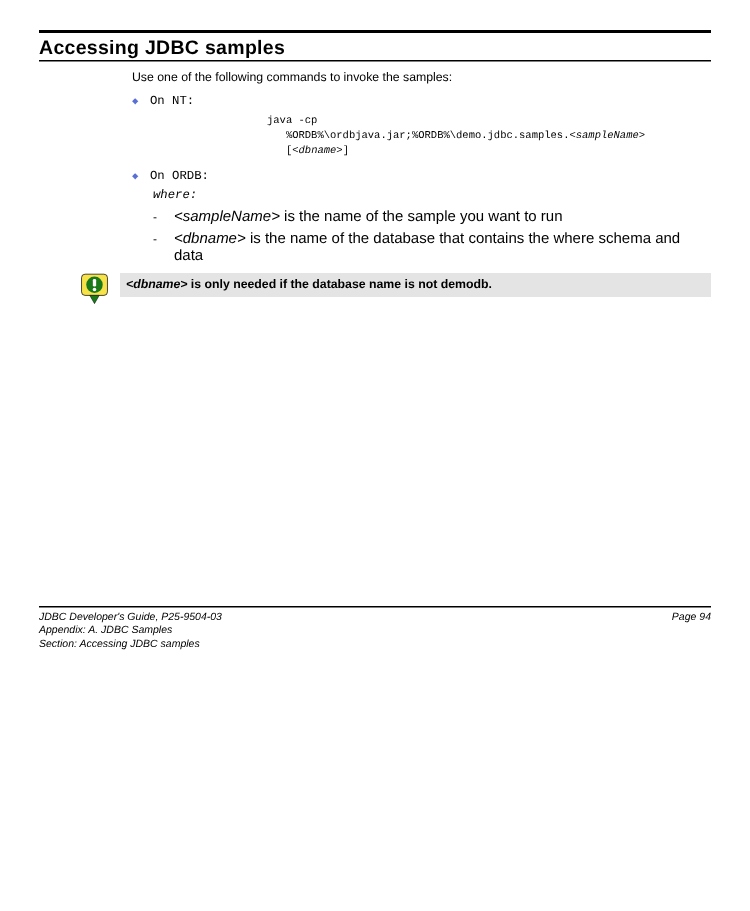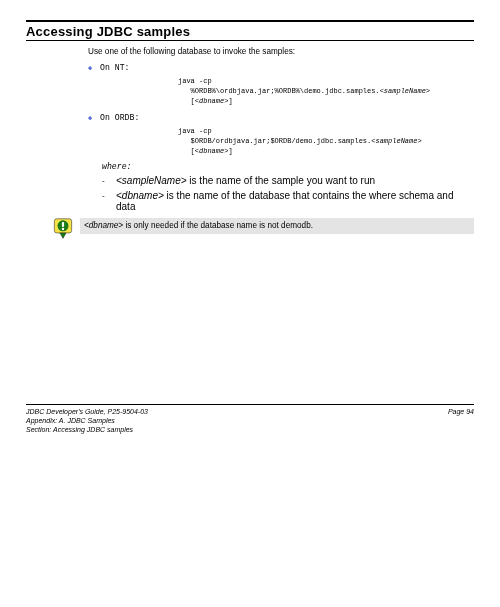--- a/index.html
+++ b/index.html
@@ -14,56 +14,53 @@
   .bullet-text { font-size: 8.2px; line-height: 11px; }
   .code-block { font-family: "Courier New", monospace; font-size: 7px; line-height: 10px; margin: 3px 0 6px 90px; white-space: pre; color: #000; }
   .code-block .ital { font-style: italic; }
   .where-label { font-size: 8.2px; font-style: italic; margin-left: 76px; margin-bottom: 4px; font-family: Liberation Mono, monospace; }
   .dash-row { display: flex; align-items: flex-start; margin-left: 76px; margin-bottom: 4px; }
   .dash { font-size: 8px; width: 14px; flex-shrink: 0; line-height: 11px; }
   .dash-text { font-size: 10px; line-height: 11px; }
   .note-row { display: flex; align-items: flex-start; margin-top: 6px; margin-left: 26px; }
   .note-icon { width: 22px; height: 22px; flex-shrink: 0; margin-right: 6px; }
   .note-text-wrap { flex: 1; }
-  .note-text { background: #e4e4e4; font-size: 8.2px; padding: 2px 4px; line-height: 12px; }
+  .note-text { background: #e4e4e4; font-size: 8.2px; padding: 2px 4px; line-height: 12px; font-weight: bold; }
   .footer { position: absolute; left: 26px; right: 26px; bottom: 16px; }
   .footer-rule { border-top: 1px solid #000; margin-bottom: 2px; }
   .footer-row { display: flex; justify-content: space-between; align-items: flex-start; }
   .footer-left { font-size: 7px; font-style: italic; line-height: 9px; }
   .footer-right { font-size: 7px; font-style: italic; line-height: 9px; }
   em.var { font-style: italic; }
 </style>
 </head>
 <body>
 
 <div class="page">
 
   <div class="heading-wrap">
     <div class="heading">Accessing JDBC samples</div>
   </div>
 
-  <div class="intro">Use one of the following database to invoke the samples:</div>
+  <div class="intro">Use one of the following commands to invoke the samples:</div>
 
   <div class="bullets">
 
     <div class="bullet-row">
       <div class="diamond">◆</div>
       <div class="bullet-text">On NT:</div>
     </div>
     <div class="code-block"><span>java -cp</span>
 <span>   %ORDB%\ordbjava.jar;%ORDB%\demo.jdbc.samples.&lt;</span><span class="ital">sampleName</span><span>&gt;</span>
 <span>   [&lt;</span><span class="ital">dbname</span><span>&gt;]</span></div>
 
     <div class="bullet-row">
       <div class="diamond">◆</div>
       <div class="bullet-text">On ORDB:</div>
     </div>
-    <div class="code-block"><span>java -cp</span>
-<span>   $ORDB/ordbjava.jar;$ORDB/demo.jdbc.samples.&lt;</span><span class="ital">sampleName</span><span>&gt;</span>
-<span>   [&lt;</span><span class="ital">dbname</span><span>&gt;]</span></div>
 
   </div>
 
   <div class="where-label">where:</div>
 
   <div class="dash-row">
     <div class="dash">-</div>
     <div class="dash-text"><em class="var">&lt;sampleName&gt;</em><span> is the name of the sample you want to run</span></div>
   </div>
 

